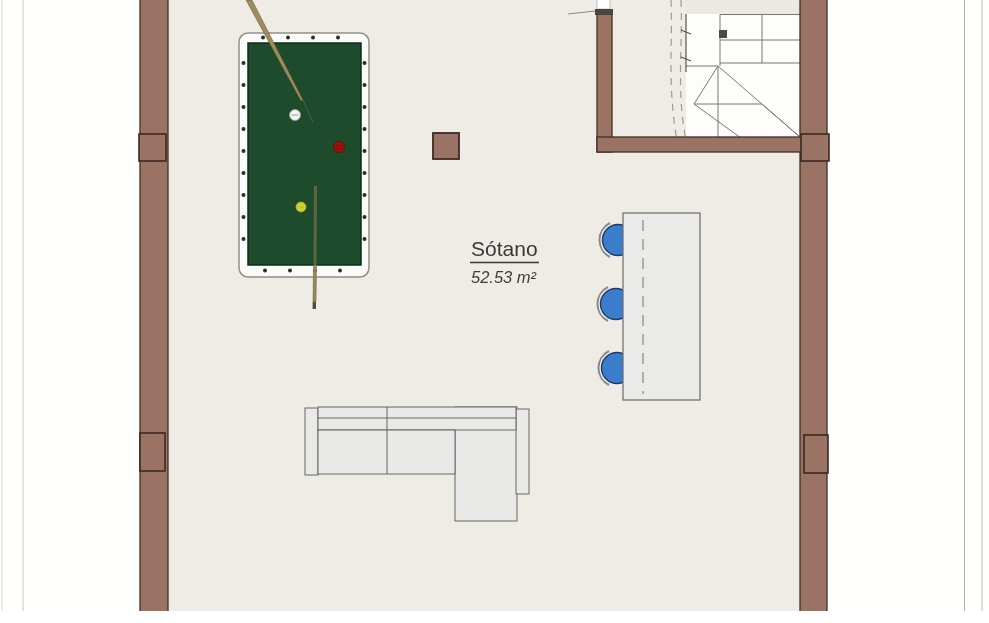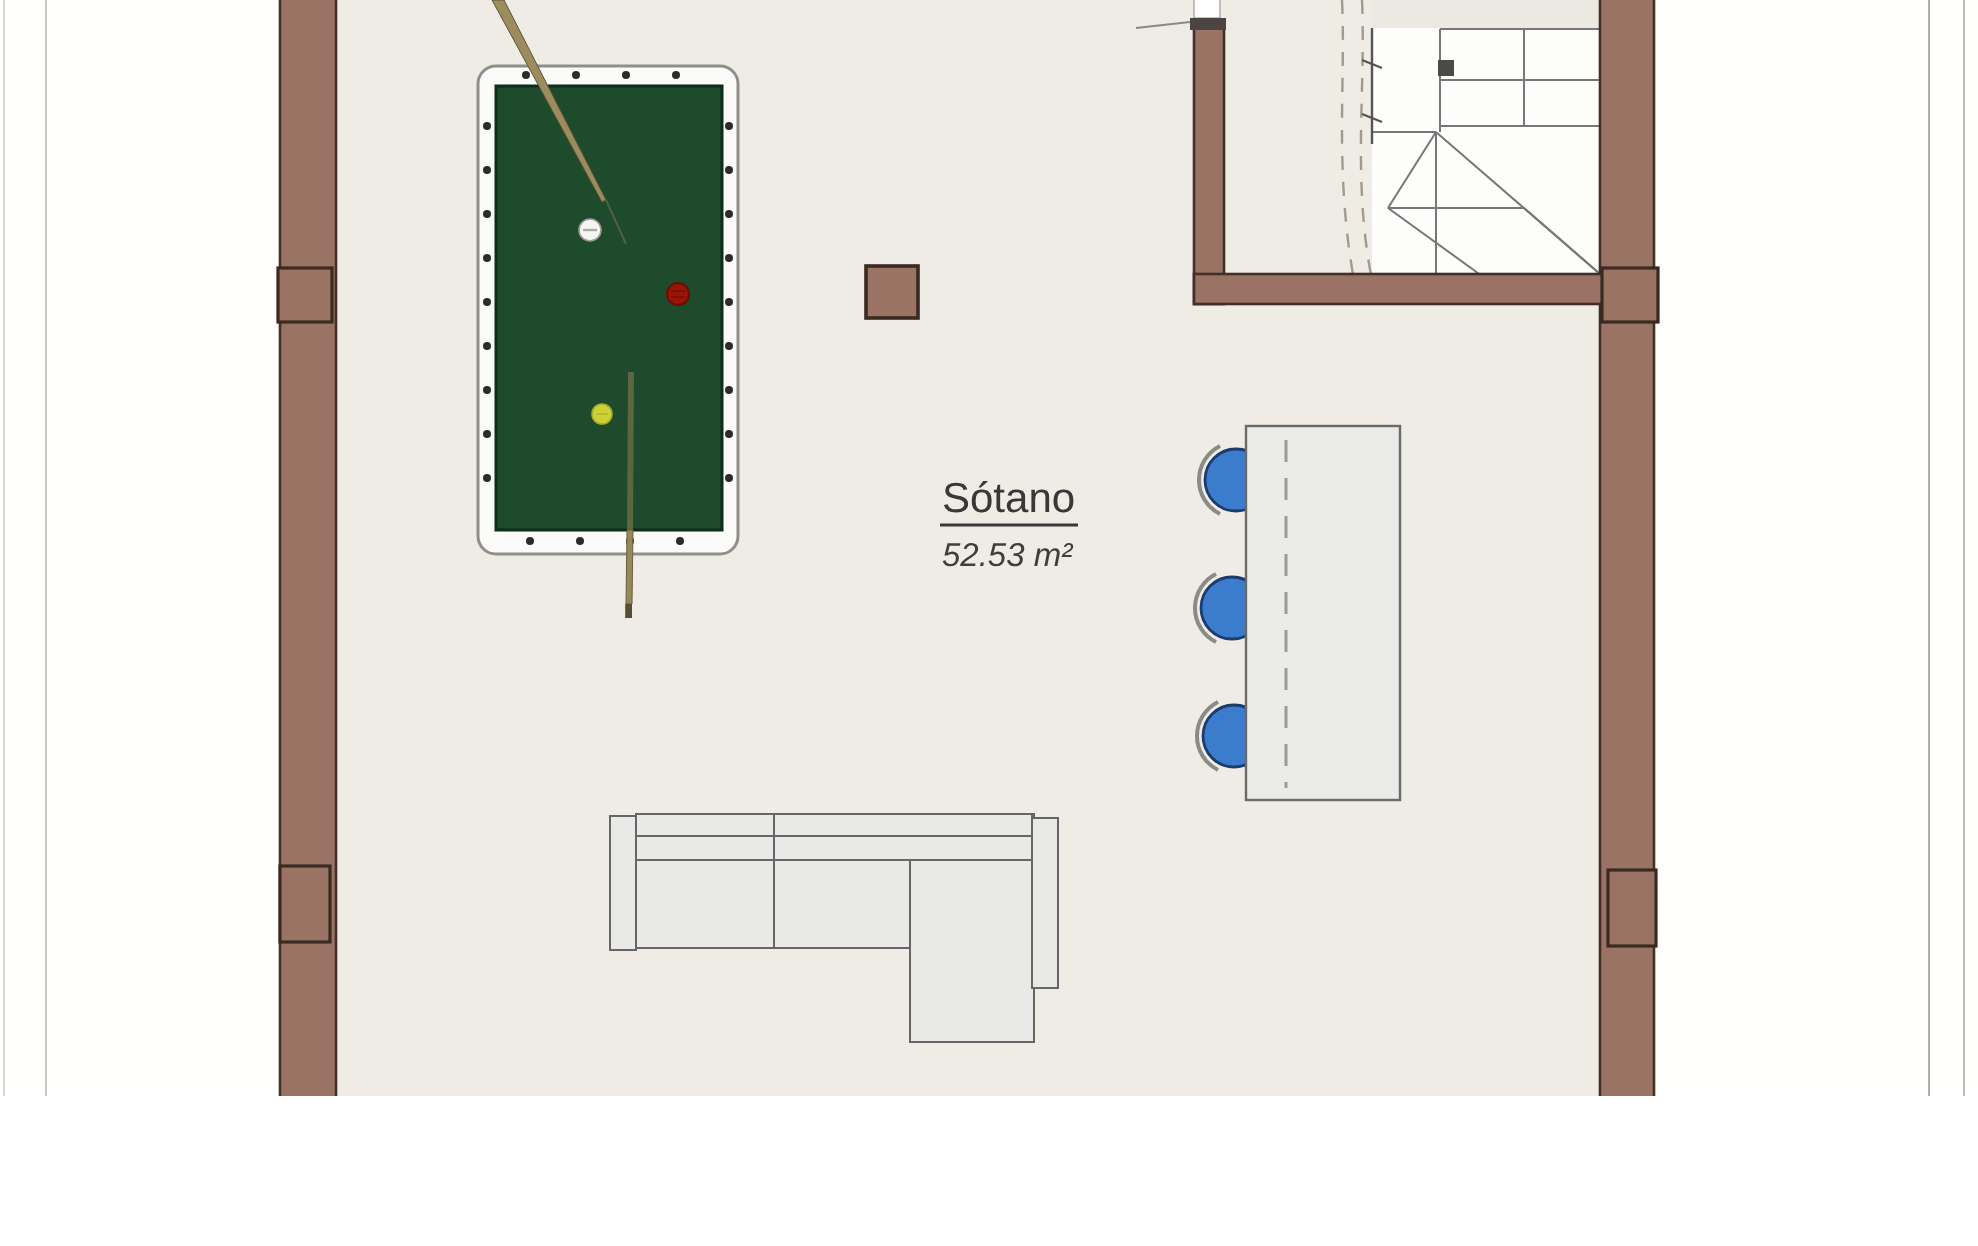--- a/index.html
+++ b/index.html
@@ -1,16 +1,16 @@
 <!DOCTYPE html>
 <html><head>
 <meta charset="utf-8">
 <style>
   html,body{margin:0;padding:0;background:#ffffff;}
-  .canvas{position:relative;width:989px;height:548px;background:#fffffd;overflow:hidden;
+  .canvas{position:relative;width:989px;height:611px;background:#fffffd;overflow:hidden;
           font-family:"Liberation Sans", sans-serif;}
   svg{display:block}
   .room-label{font-family:"Liberation Sans", sans-serif;font-size:21px;fill:#383838;}
   .room-area{font-family:"Liberation Sans", sans-serif;font-size:16.5px;font-style:italic;fill:#3e3e3e;}
   .thinline{stroke:#777;stroke-width:1;fill:none;}
 </style>
 </head>
 <body>
 
 <div class="canvas">

